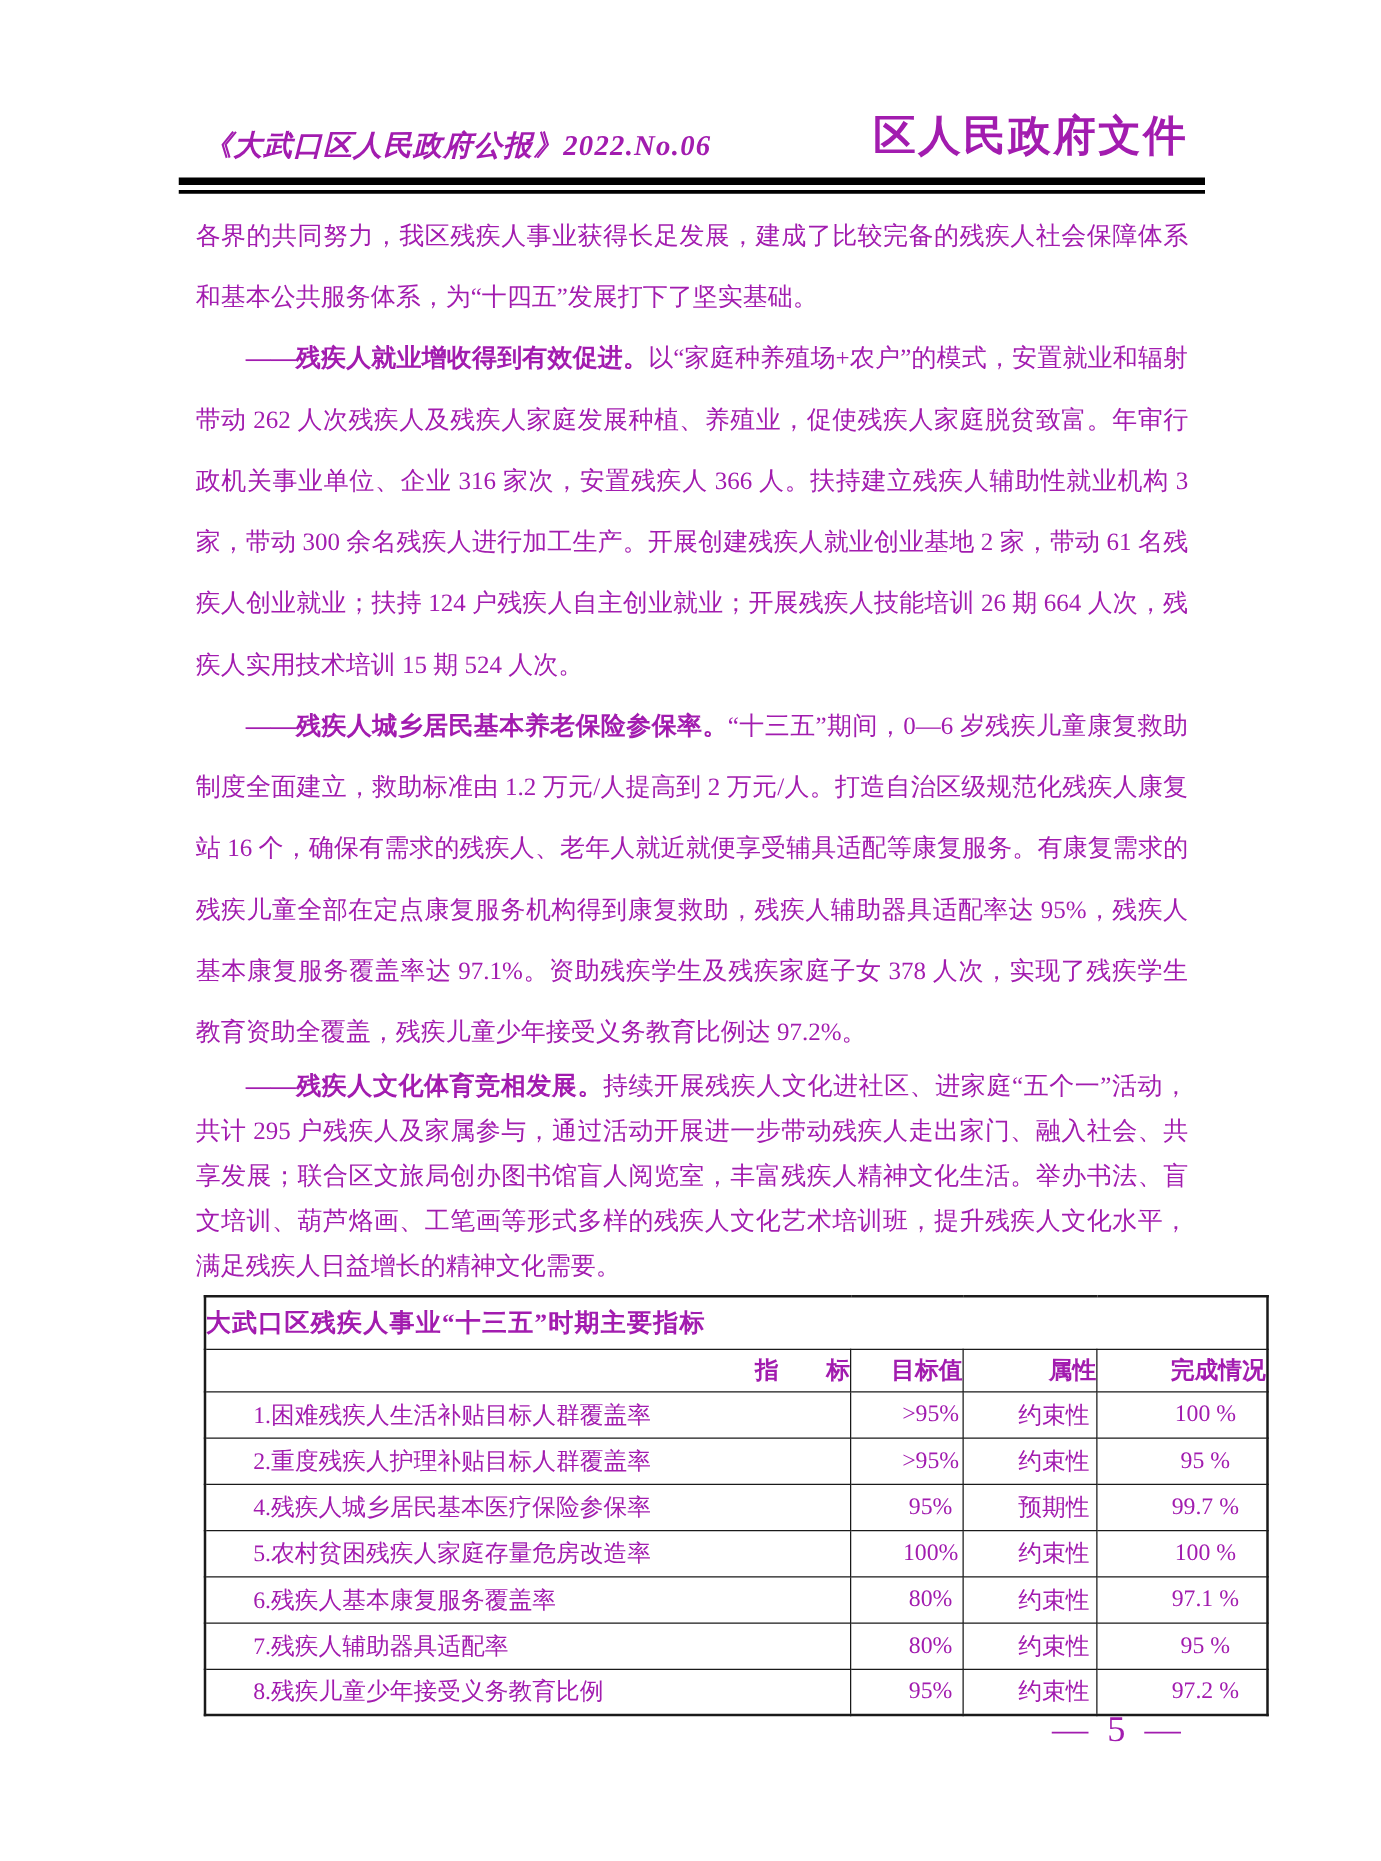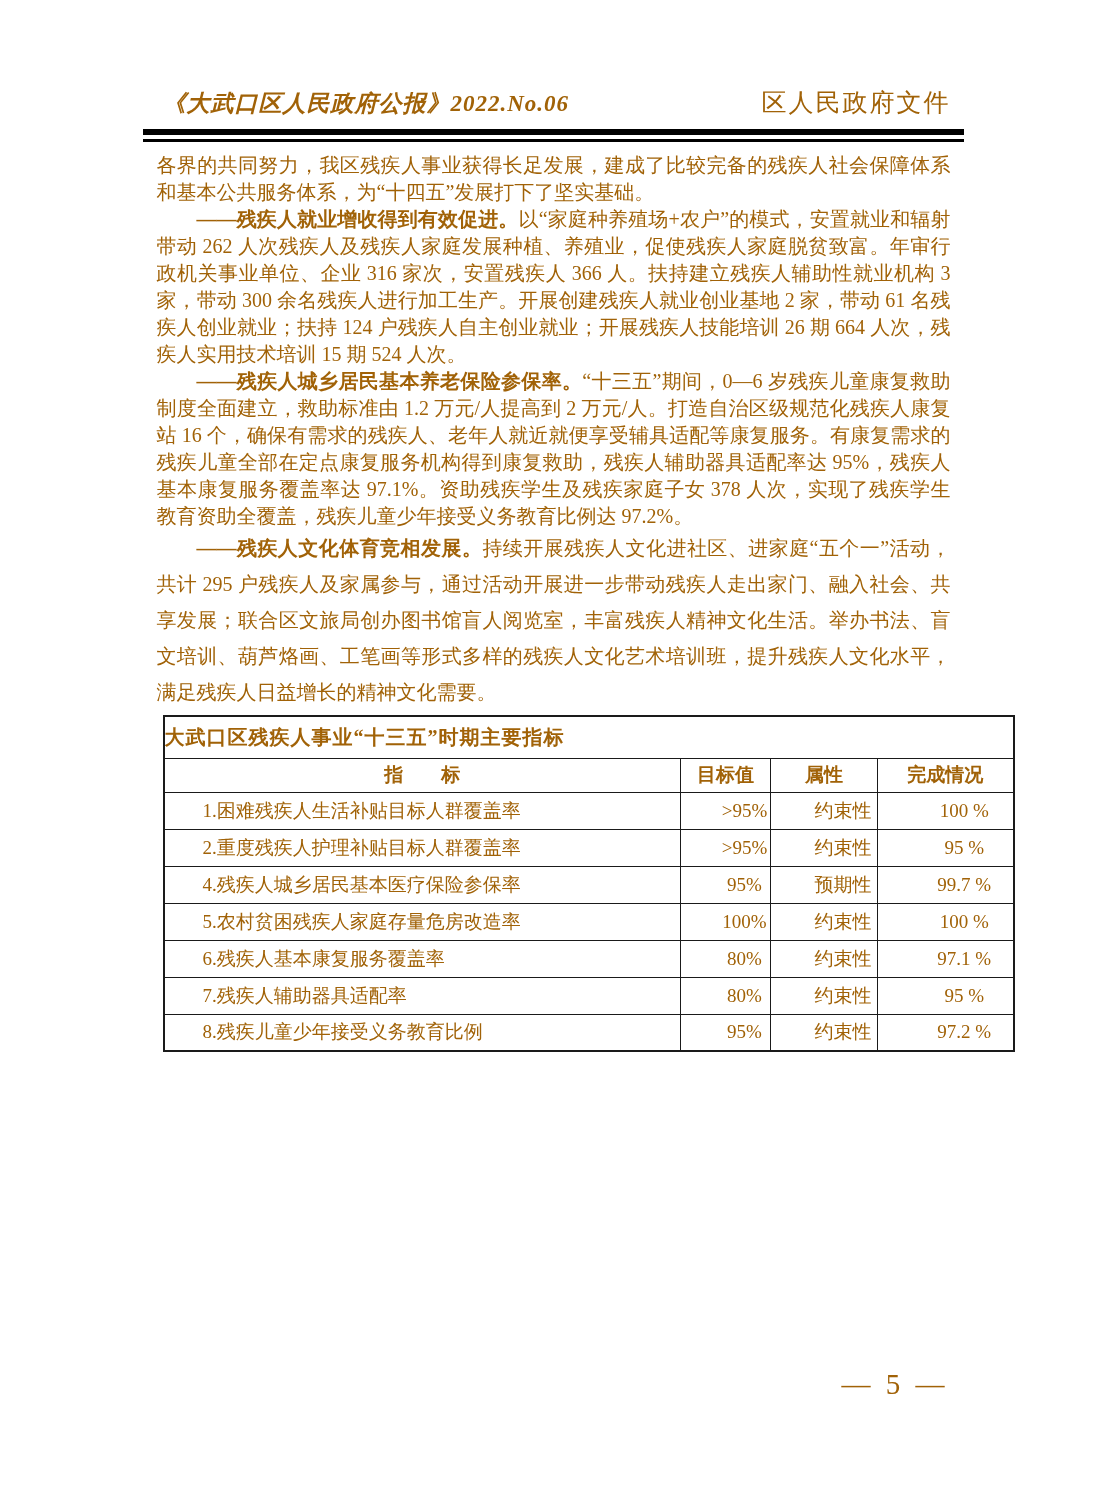--- a/index.html
+++ b/index.html
@@ -3,54 +3,54 @@
 <meta charset="utf-8">
 <style>
   * { margin: 0; padding: 0; box-sizing: border-box; }
   html, body { background: #ffffff; }
   .page {
     position: relative;
     width: 1036px;
     height: 1489px;
     margin: 0 auto;
     background: #ffffff;
-    color: #a16207;
+    color: #a21caf;
     font-family: "Liberation Serif", "DejaVu Serif", serif;
     overflow: hidden;
   }
   .header {
     display: flex;
     justify-content: space-between;
     align-items: flex-end;
     margin: 86px 120px 0 128px;
   }
   .gazette-title {
     font-size: 23px;
     font-weight: bold;
     font-style: italic;
     letter-spacing: 1px;
     white-space: nowrap;
   }
   .doc-type {
-    font-size: 25px;
-    font-weight: normal;
+    font-size: 34px;
+    font-weight: bold;
     font-family: "Liberation Sans", "DejaVu Sans", sans-serif;
     letter-spacing: 2px;
     white-space: nowrap;
   }
   .rule-wrap { margin: 10px 107px 0 108px; }
   .rule-thick { height: 6px; background: #000; }
   .rule-thin  { height: 3px; background: #000; margin-top: 4px; }
   .body-text {
     margin: 10px 120px 0 122px;
     font-size: 20px;
     text-align: justify;
     text-justify: inter-ideograph;
   }
-  .para { line-height: 27px; text-indent: 2em; }
+  .para { line-height: 49px; text-indent: 2em; }
   .para.no-indent { text-indent: 0; }
   .para.tight { line-height: 36px; }
   .para .lead { font-weight: bold; }
   .tbl-wrap { margin: 5px 120px 0 128px; }
   table.indicators {
     border-collapse: collapse;
     width: 850px;
     table-layout: fixed;
     font-size: 19px;
   }
@@ -60,21 +60,21 @@
     vertical-align: middle;
   }
   table.indicators { border: 2px solid #1a1a1a; }
   td.tbl-title {
     height: 42px;
     text-align: left;
     font-weight: bold;
     font-size: 20px;
     letter-spacing: 1px;
   }
-  tr.head th { height: 34px; text-align: center; font-weight: bold; }
+  tr.head th { height: 34px; text-align: right; font-weight: bold; }
   tr.datarow td { height: 37px; padding-left: 38px; }
   td.c-ind { text-align: left; padding-left: 20px; }
   td.c-mid { text-align: center; }
   .page-number {
     position: absolute;
     top: 1368px;
     right: 122px;
     font-size: 29px;
     letter-spacing: 4px;
     white-space: nowrap;

